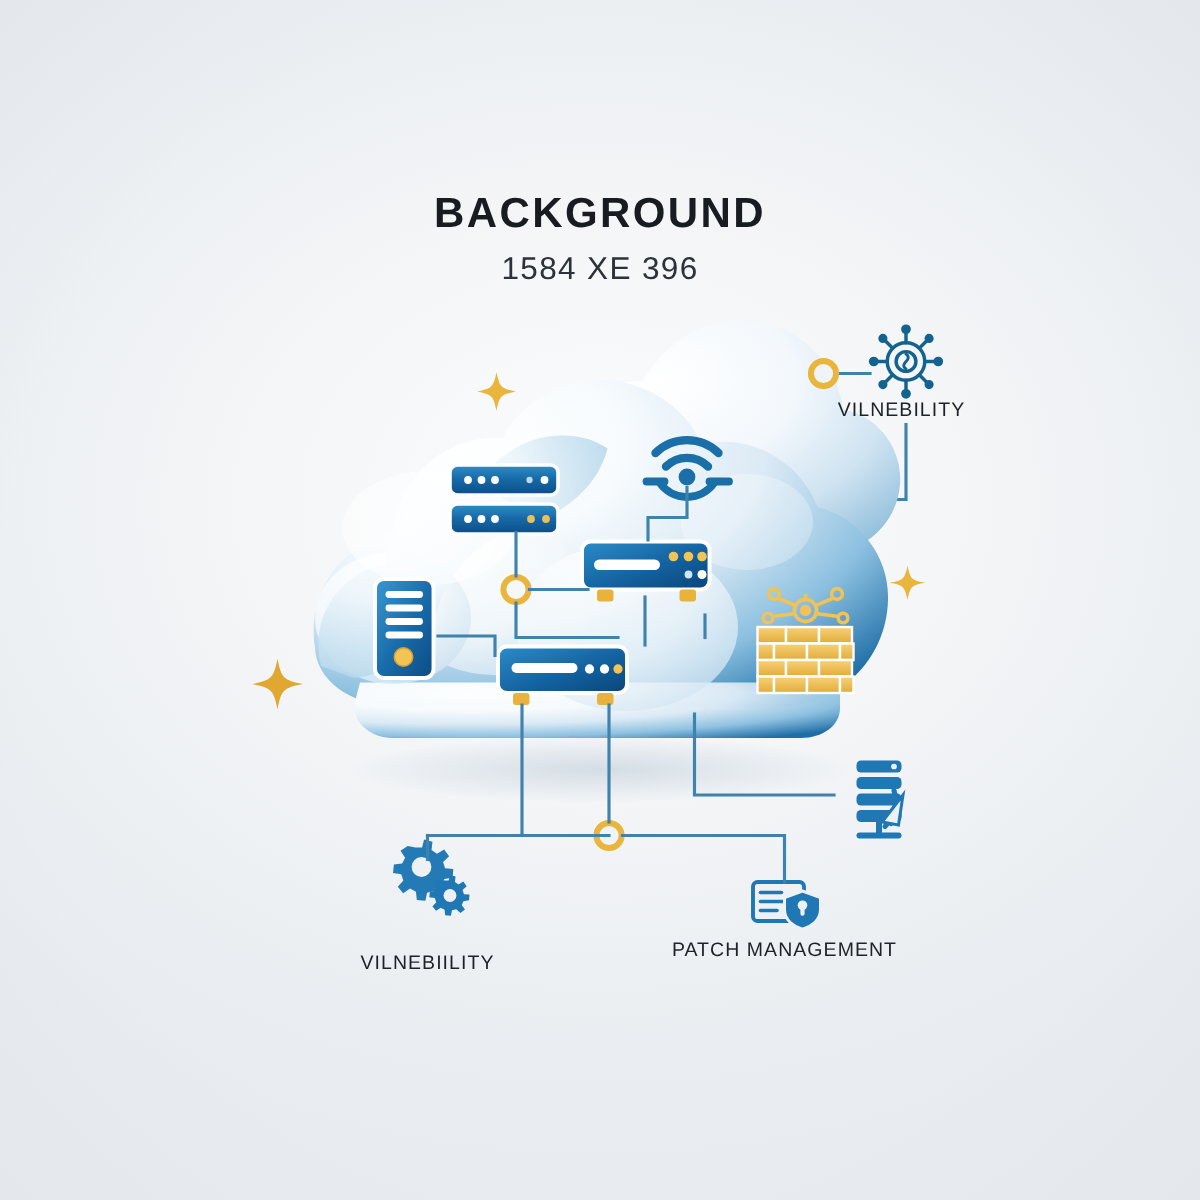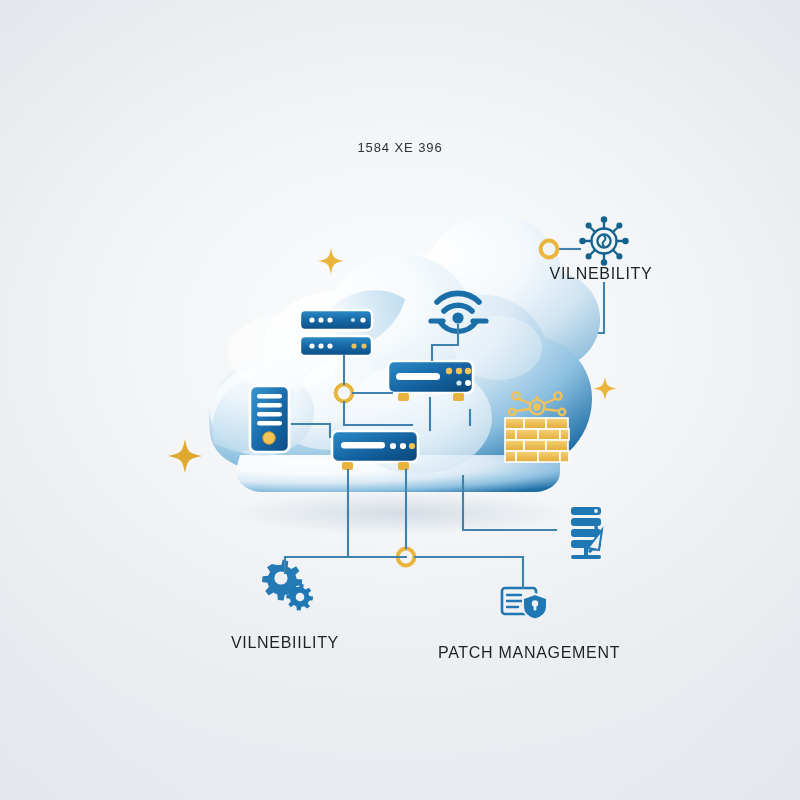--- a/index.html
+++ b/index.html
@@ -37,21 +37,21 @@
   }
   .maintitle {
     font-size: 28px;
     font-weight: 700;
     letter-spacing: 1.6px;
     color: #181c20;
     line-height: 1;
   }
   .subtitle {
     margin-top: 13px;
-    font-size: 13px;
+    font-size: 21px;
     font-weight: 400;
     letter-spacing: 0.9px;
     color: #2c3238;
     line-height: 1;
   }
 
   svg.layer {
     position: absolute;
     left: 0;
     top: 0;
@@ -59,34 +59,35 @@
     height: 800px;
   }
   #connectors { z-index: 10; }
   #clouds     { z-index: 14; }
   #devices    { z-index: 22; }
   #spokes     { z-index: 26; }
 
   .nodelabel {
     position: absolute;
     text-align: center;
-    font-size: 16px;
+    font-size: 13px;
     letter-spacing: 0.7px;
     color: #1c2227;
     font-weight: 500;
     white-space: nowrap;
     z-index: 35;
   }
 </style>
 </head>
 <body>
 
 <div id="stage">
 
   <div class="titleblock">
+    <div class="maintitle">BACKGROUND</div>
     <div class="subtitle">1584 XE 396</div>
   </div>
 
   <svg class="layer" id="connectors" viewBox="0 0 800 800">
     <g fill="none" stroke="#3f82ab" stroke-width="2.1" stroke-linecap="square">
 
       <path d="M549,258 L549,316 L492,316"></path>
 
       <path d="M560,249 L580,249"></path>
 
@@ -398,17 +399,17 @@
   </svg>
 
   <div class="nodelabel" style="left:531px; top:265px; width:140px;">
     <span>VILNEBILITY</span>
   </div>
 
   <div class="nodelabel" style="left:215px; top:634px; width:140px;">
     <span>VILNEBIILITY</span>
   </div>
 
-  <div class="nodelabel" style="left:438px; top:625px; width:170px;margin-top:19px;">
+  <div class="nodelabel" style="left:438px; top:625px; width:170px;">
     <span>PATCH MANAGEMENT</span>
   </div>
 
 </div>
 
 </body></html>

